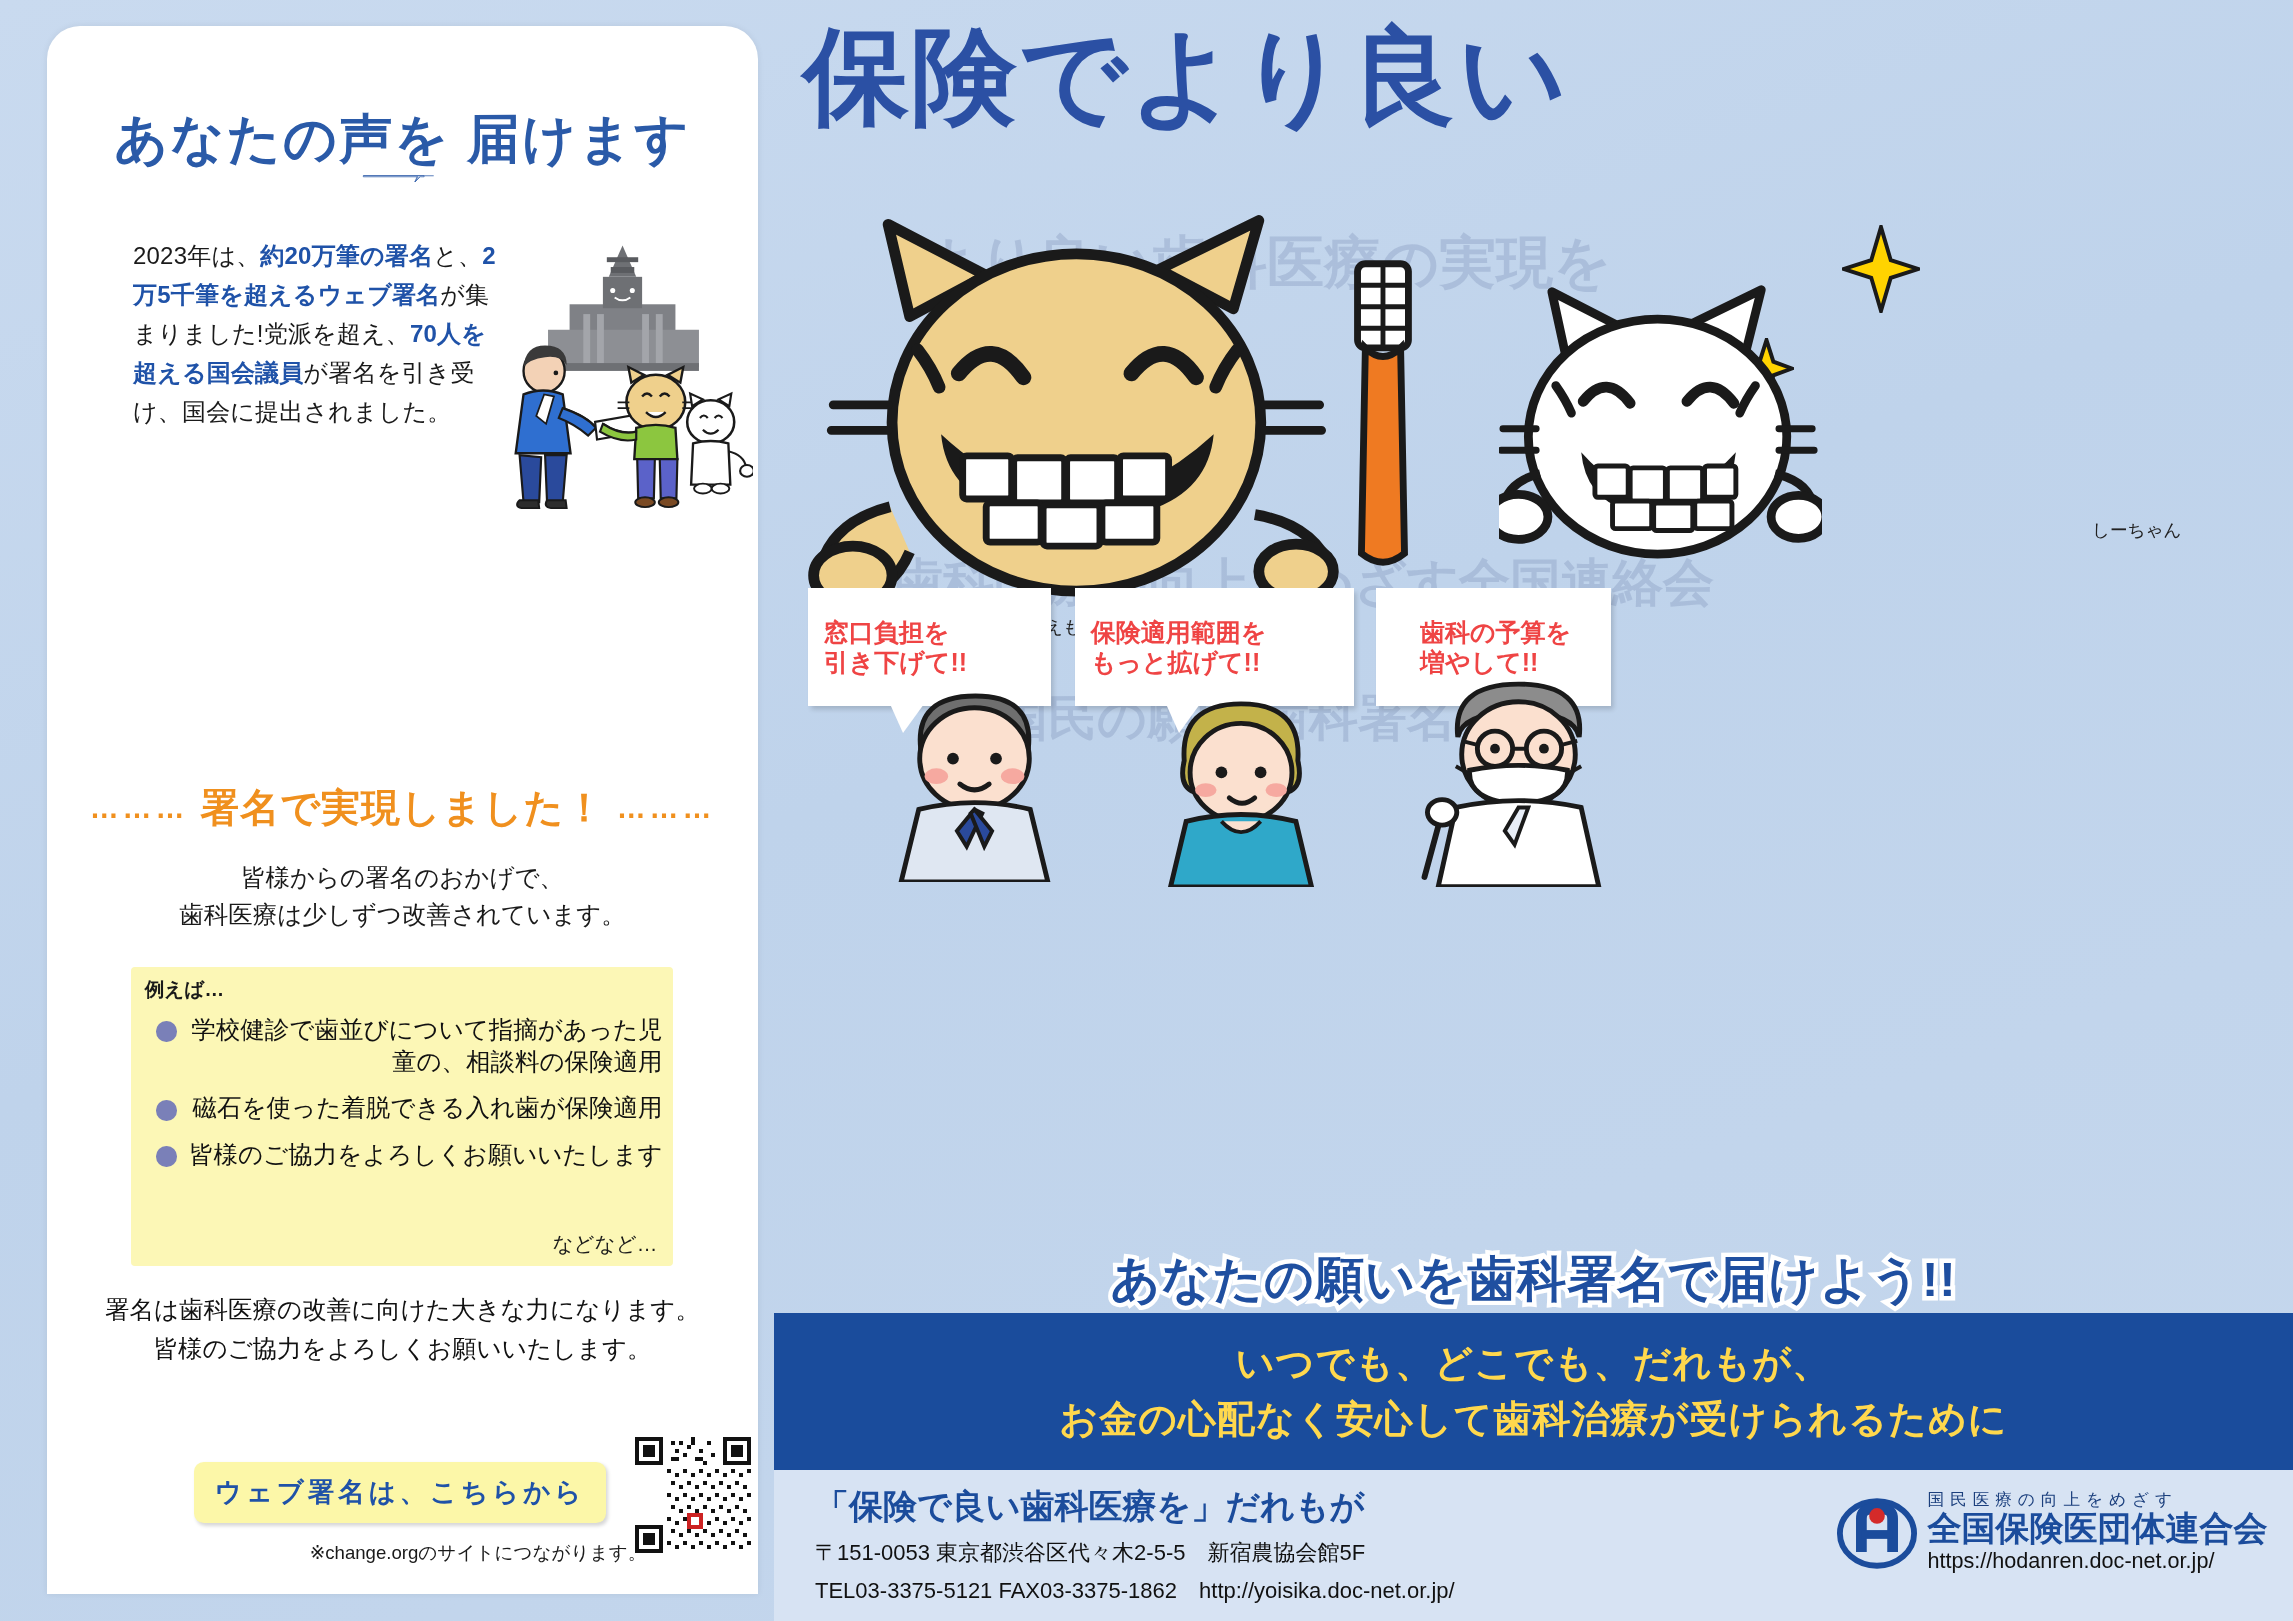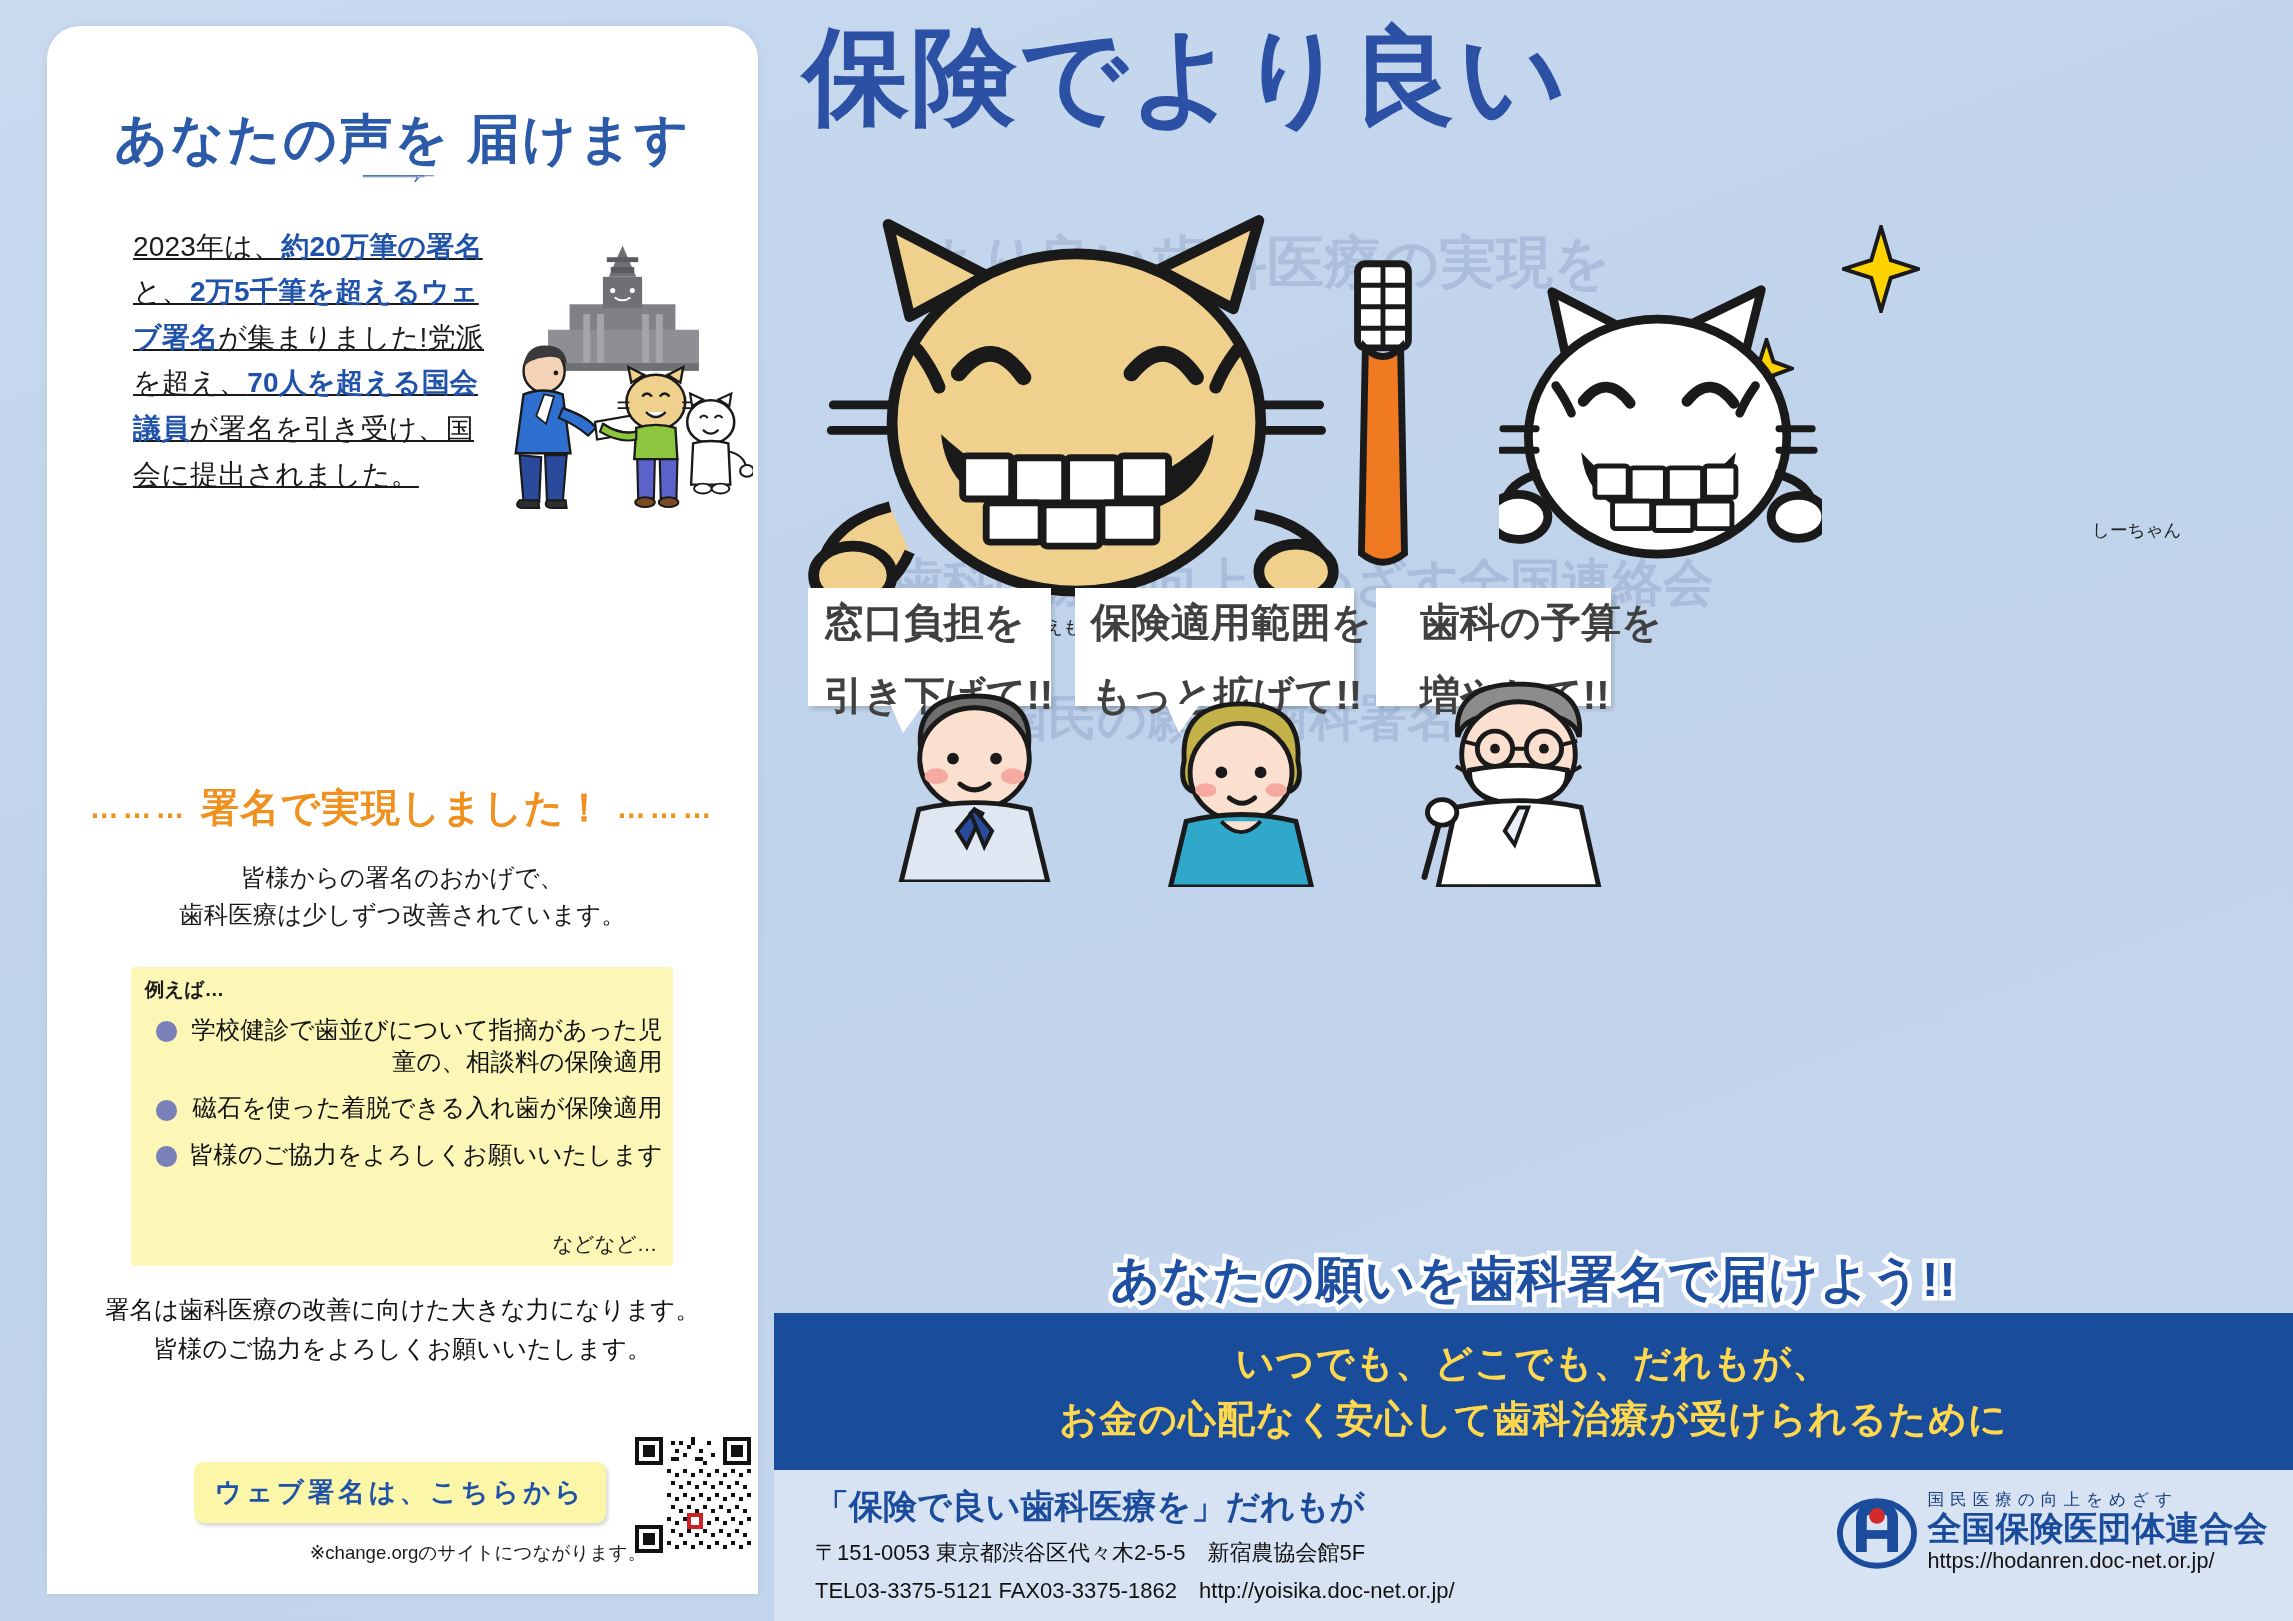--- a/index.html
+++ b/index.html
@@ -33,24 +33,23 @@
     font-size: 53px; font-weight: 700; color:#2a5aa8;
     letter-spacing: 2px; line-height:1;
     display:inline-block;
   }
   .lp-head-rule {
     position:absolute; left:84px; top:149px; width:535px; height:7.8px;
   }
 
   
   .lp-para {
-    position:absolute; left:86px; top:198px; width:363px;
-    font-size:28px; line-height:1.63; color:#1a1a1a;
+    position:absolute; left:86px; top:210px; width:363px;
+    font-size:24px; line-height:1.63; color:#1a1a1a;
     letter-spacing:0.2px;
-    text-decoration:underline;
   }
   .lp-para .b { color:#1f52a8; font-weight:700; }
 
   
   #illus-diet { position:absolute; left:446px; top:194px; width:260px; height:294px; }
 
   
   .orange-line {
     position:absolute; left:0; top:755px; width:711px; text-align:center;
     color:#f0901e; font-weight:700; font-size:39px; letter-spacing:1px;
@@ -135,22 +134,22 @@
   }
 
   
   .bubble {
     position:absolute; background:#fff;
     box-shadow:2.9px 3.9px 4.9px rgba(0,0,0,.16);
     display:flex; flex-direction:column; justify-content:center;
     padding:11.8px 15.7px;
   }
   .bubble span {
-    font-size:40px; font-weight:700; color:#404040;
-    line-height:1.22; letter-spacing:0px; white-space:nowrap;margin-top:24px;
+    font-size:25px; font-weight:700; color:#ef4444;
+    line-height:1.22; letter-spacing:0px; white-space:nowrap;
   }
   .bubble-tail {
     position:absolute; width:0; height:0;
     border-left:13.7px solid transparent; border-right:21.6px solid transparent;
     border-top:29px solid #fff;
   }
 
   
   .person { position:absolute; }
 

